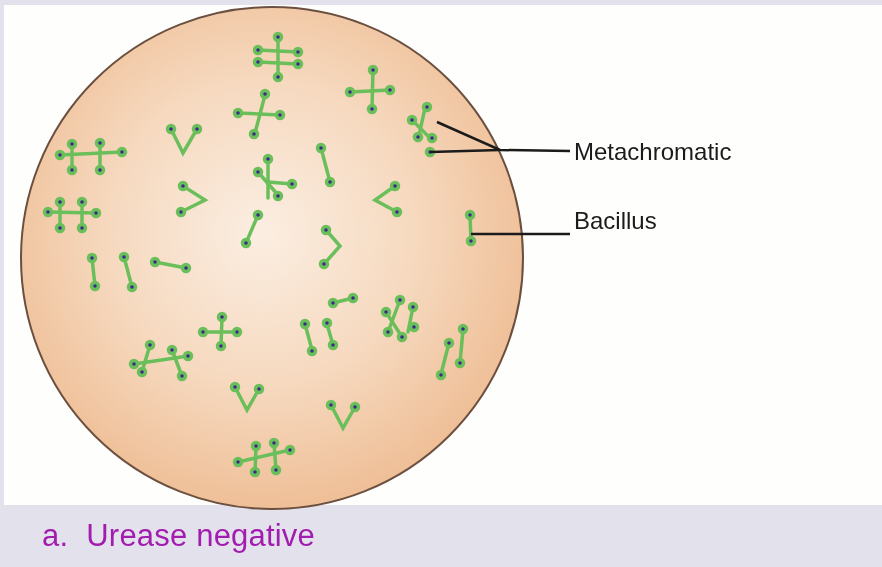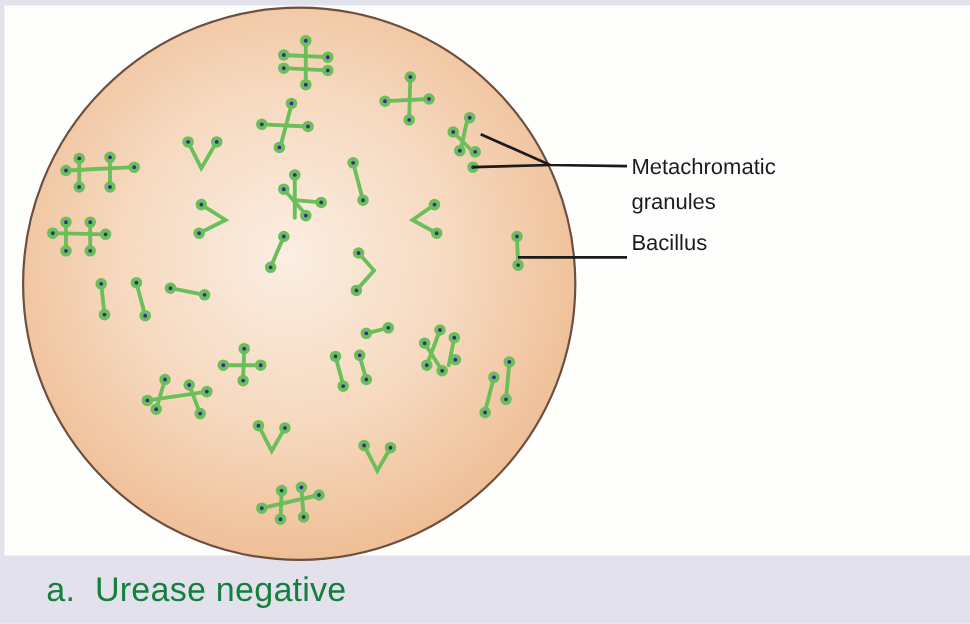--- a/index.html
+++ b/index.html
@@ -9,25 +9,25 @@
     font-family: "Liberation Sans", sans-serif;
     position: relative;
   }
   .panel {
     position: absolute; left: 4px; top: 5px; width: 878px; height: 500px;
     background: #fefefd;
   }
   .diagram-svg { position: absolute; left: 0; top: 0; }
   .caption {
     position: absolute; left: 42px; top: 518px;
-    font-size: 31px; color: #15803d; letter-spacing: 0.2px;
+    font-size: 31px; color: #a21caf; letter-spacing: 0.2px;
   }
   .caption .marker { margin-right: 18px; }
   .label {
-    position: absolute; font-size: 20px; color: #1b1b1b; line-height: 26px;
+    position: absolute; font-size: 24px; color: #1b1b1b; line-height: 26px;
   }
 </style>
 </head>
 <body>
 
 <div class="panel"></div>
 
 <svg class="diagram-svg" width="882" height="567" viewBox="0 0 882 567" xmlns="http://www.w3.org/2000/svg">
   <defs>
     <radialGradient id="fieldGrad" cx="0.48" cy="0.45" r="0.55">
@@ -259,19 +259,18 @@
 
   <g stroke="#1b1b1b" stroke-width="2.5" fill="none">
     <polyline points="437,122 500,150 570,151"></polyline>
     <line x1="430" y1="152" x2="500" y2="150"></line>
     <line x1="471" y1="234" x2="570" y2="234"></line>
   </g>
 </svg>
 
 <div class="label" style="left:574px; top:139px;">
   <div>Metachromatic</div>
-  <div style="margin-top:6px;">granules</div>
 </div>
 <div class="label" style="left:574px; top:208px;">Bacillus</div>
 
 <div class="caption">
   <span class="marker">a.</span><span>Urease negative</span>
 </div>
 
 </body></html>

